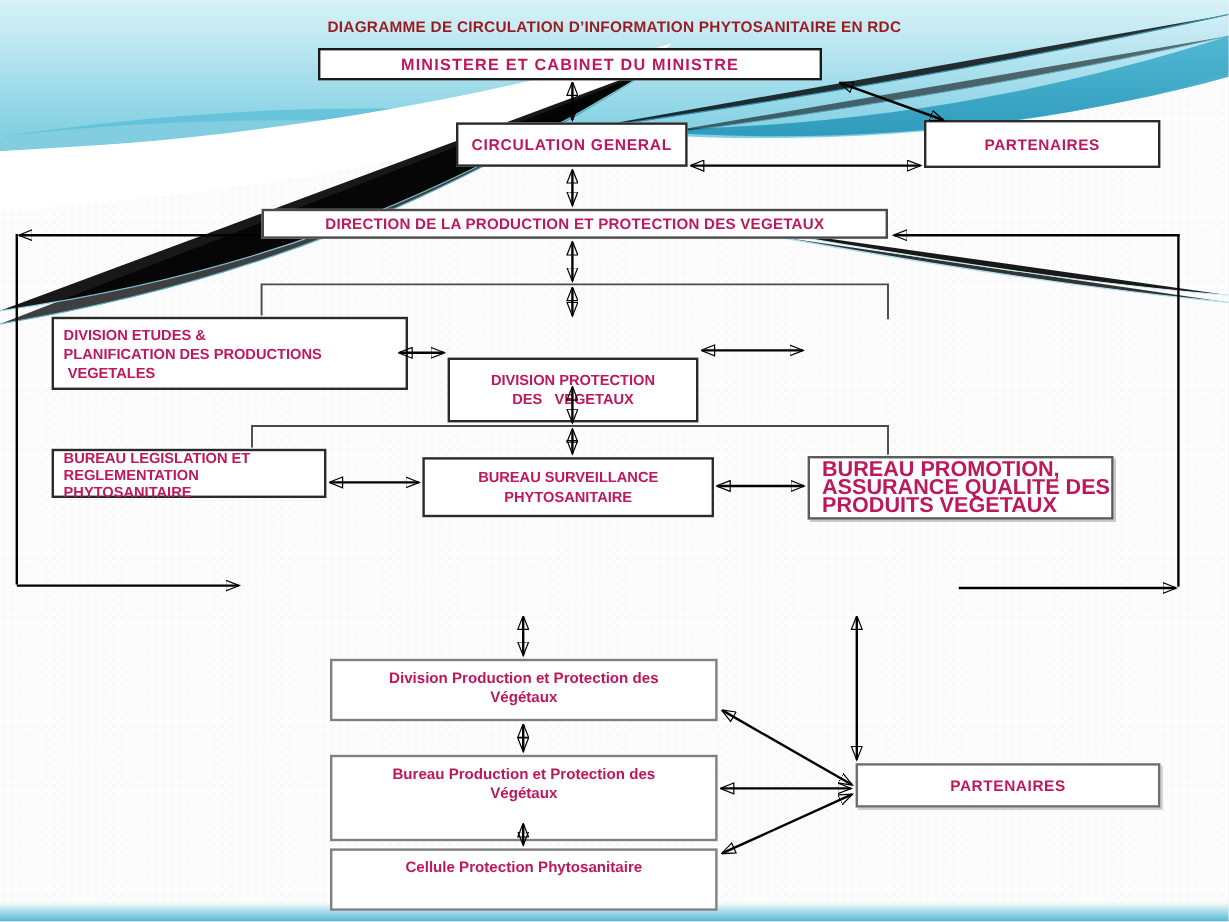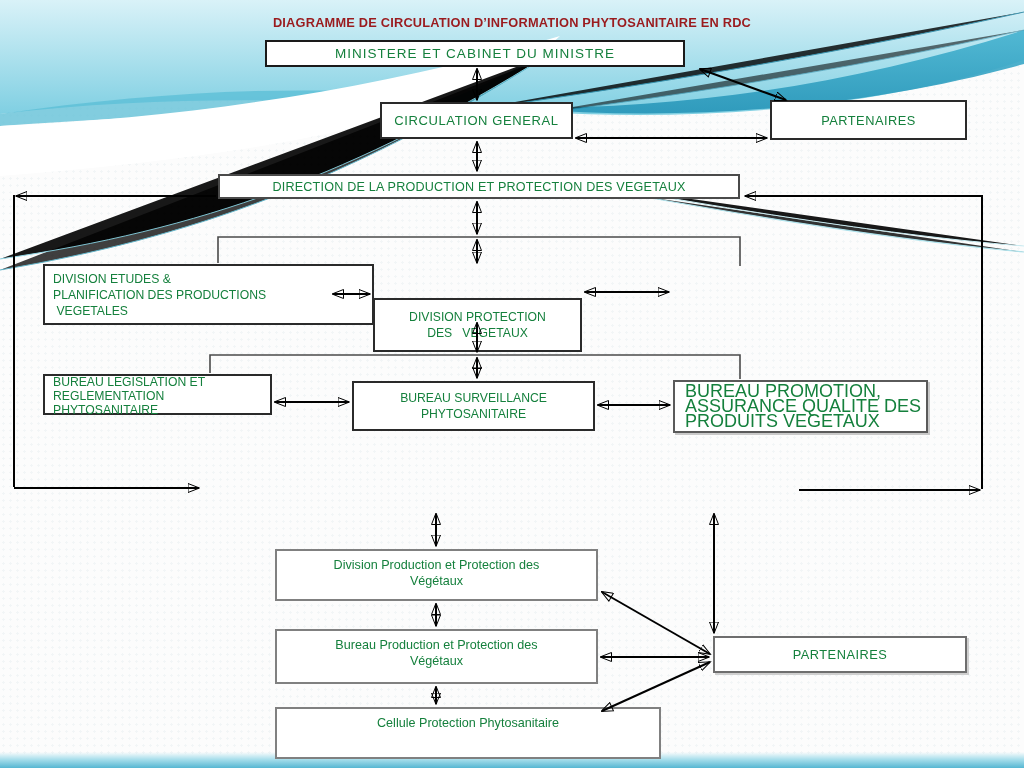--- a/index.html
+++ b/index.html
@@ -14,40 +14,40 @@
   .bottom-band{
     position:absolute;left:0;right:0;bottom:0;height:16px;z-index:0;
     background:linear-gradient(to bottom, rgba(173,224,238,0) 0%, #aadfec 45%, #56b7d2 100%);
   }
   .page-title{
     position:absolute;top:15px;left:0;width:100%;text-align:center;z-index:2;
     font-size:12.8px;font-weight:bold;letter-spacing:.2px;color:var(--c-title,#9a1b1e);
   }
   .node{
     position:absolute;z-index:2;background:#fff;display:flex;box-sizing:border-box;
-    font-weight:normal;color:#15803d;
+    font-weight:bold;color:#be185d;
   }
   .node span{white-space:pre-wrap;display:block;}
   .c{align-items:center;justify-content:center;text-align:center;}
   .l{align-items:center;justify-content:flex-start;text-align:left;}
   .t{align-items:flex-start;justify-content:center;text-align:center;}
   .n-ministere  {left:265px;top:40px;width:420px;height:27px;border:2px solid #1a1a1a;font-size:13.5px;letter-spacing:1px;}
   .n-secretariat{left:380px;top:102px;width:193px;height:37px;border:2px solid #2a2a2a;font-size:13px;letter-spacing:.6px;}
   .n-partenaires-top{left:770px;top:100px;width:197px;height:40px;border:2px solid #2a2a2a;font-size:12.8px;letter-spacing:.5px;}
   .n-direction-dppv{left:218px;top:174px;width:522px;height:25px;border:2px solid #4a4a4a;font-size:12.6px;letter-spacing:.2px;}
-  .n-div-etudes {left:43px;top:264px;width:331px;height:61px;border:2px solid #2a2a2a;font-size:12.2px;padding-left:8px;line-height:16px;}
+  .n-div-etudes {left:43px;top:264px;width:297px;height:61px;border:2px solid #2a2a2a;font-size:12.2px;padding-left:8px;line-height:16px;}
   .n-div-protection{left:373px;top:266px;width:209px;height:54px;border:2px solid #2a2a2a;font-size:12.2px;line-height:16px;margin-top:32px;}
   .n-div-controle{left:672px;top:267px;width:259px;height:50px;border:2px solid #4a4a4a;box-shadow:2px 2px 0 #c9c9c9;font-size:12.2px;padding-left:10px;line-height:16px;}
   .n-bur-legislation{left:43px;top:374px;width:229px;height:41px;border:2px solid #2a2a2a;font-size:12.2px;padding:3px 0 0 8px;line-height:14px;align-items:center;overflow:visible;}
   .n-bur-surveillance{left:352px;top:381px;width:243px;height:50px;border:2px solid #2a2a2a;font-size:12.2px;line-height:16px;}
   .n-bur-promotion{left:673px;top:380px;width:255px;height:53px;border:2px solid #5a5a5a;box-shadow:2px 2px 0 #c9c9c9;font-size:18px;padding-left:10px;line-height:15px;}
   .n-dir-provinciale{left:203px;top:468px;width:595px;height:43px;border:2px solid #3a3a3a;font-size:12.2px;line-height:15px;}
   .n-div-prod{left:275px;top:549px;width:323px;height:52px;border:2px solid #808080;font-size:12.6px;padding-top:6px;line-height:16px;}
-  .n-bur-prod{left:275px;top:629px;width:323px;height:55px;border:2px solid #808080;font-size:12.6px;padding-top:6px;line-height:16px;}
-  .n-cellule {left:275px;top:707px;width:386px;height:52px;border:2px solid #808080;font-size:12.6px;padding-top:7px;}
+  .n-bur-prod{left:275px;top:629px;width:323px;height:72px;border:2px solid #808080;font-size:12.6px;padding-top:6px;line-height:16px;}
+  .n-cellule {left:275px;top:707px;width:323px;height:52px;border:2px solid #808080;font-size:12.6px;padding-top:7px;}
   .n-partenaires-bottom{left:713px;top:636px;width:254px;height:37px;border:2px solid #6e6e6e;box-shadow:2px 2px 0 #cfcfcf;font-size:12.8px;letter-spacing:.5px;}
   svg.arrows{position:absolute;top:0;left:0;z-index:3;pointer-events:none;}
   svg.arrows line, svg.arrows path{stroke:var(--c-arrow,#000);fill:none;}
   .aw{stroke-width:2;}
   .bracket{stroke:#4a4a4a !important;stroke-width:1.6;}
 </style>
 </head>
 <body>
 
 <div class="slide">

